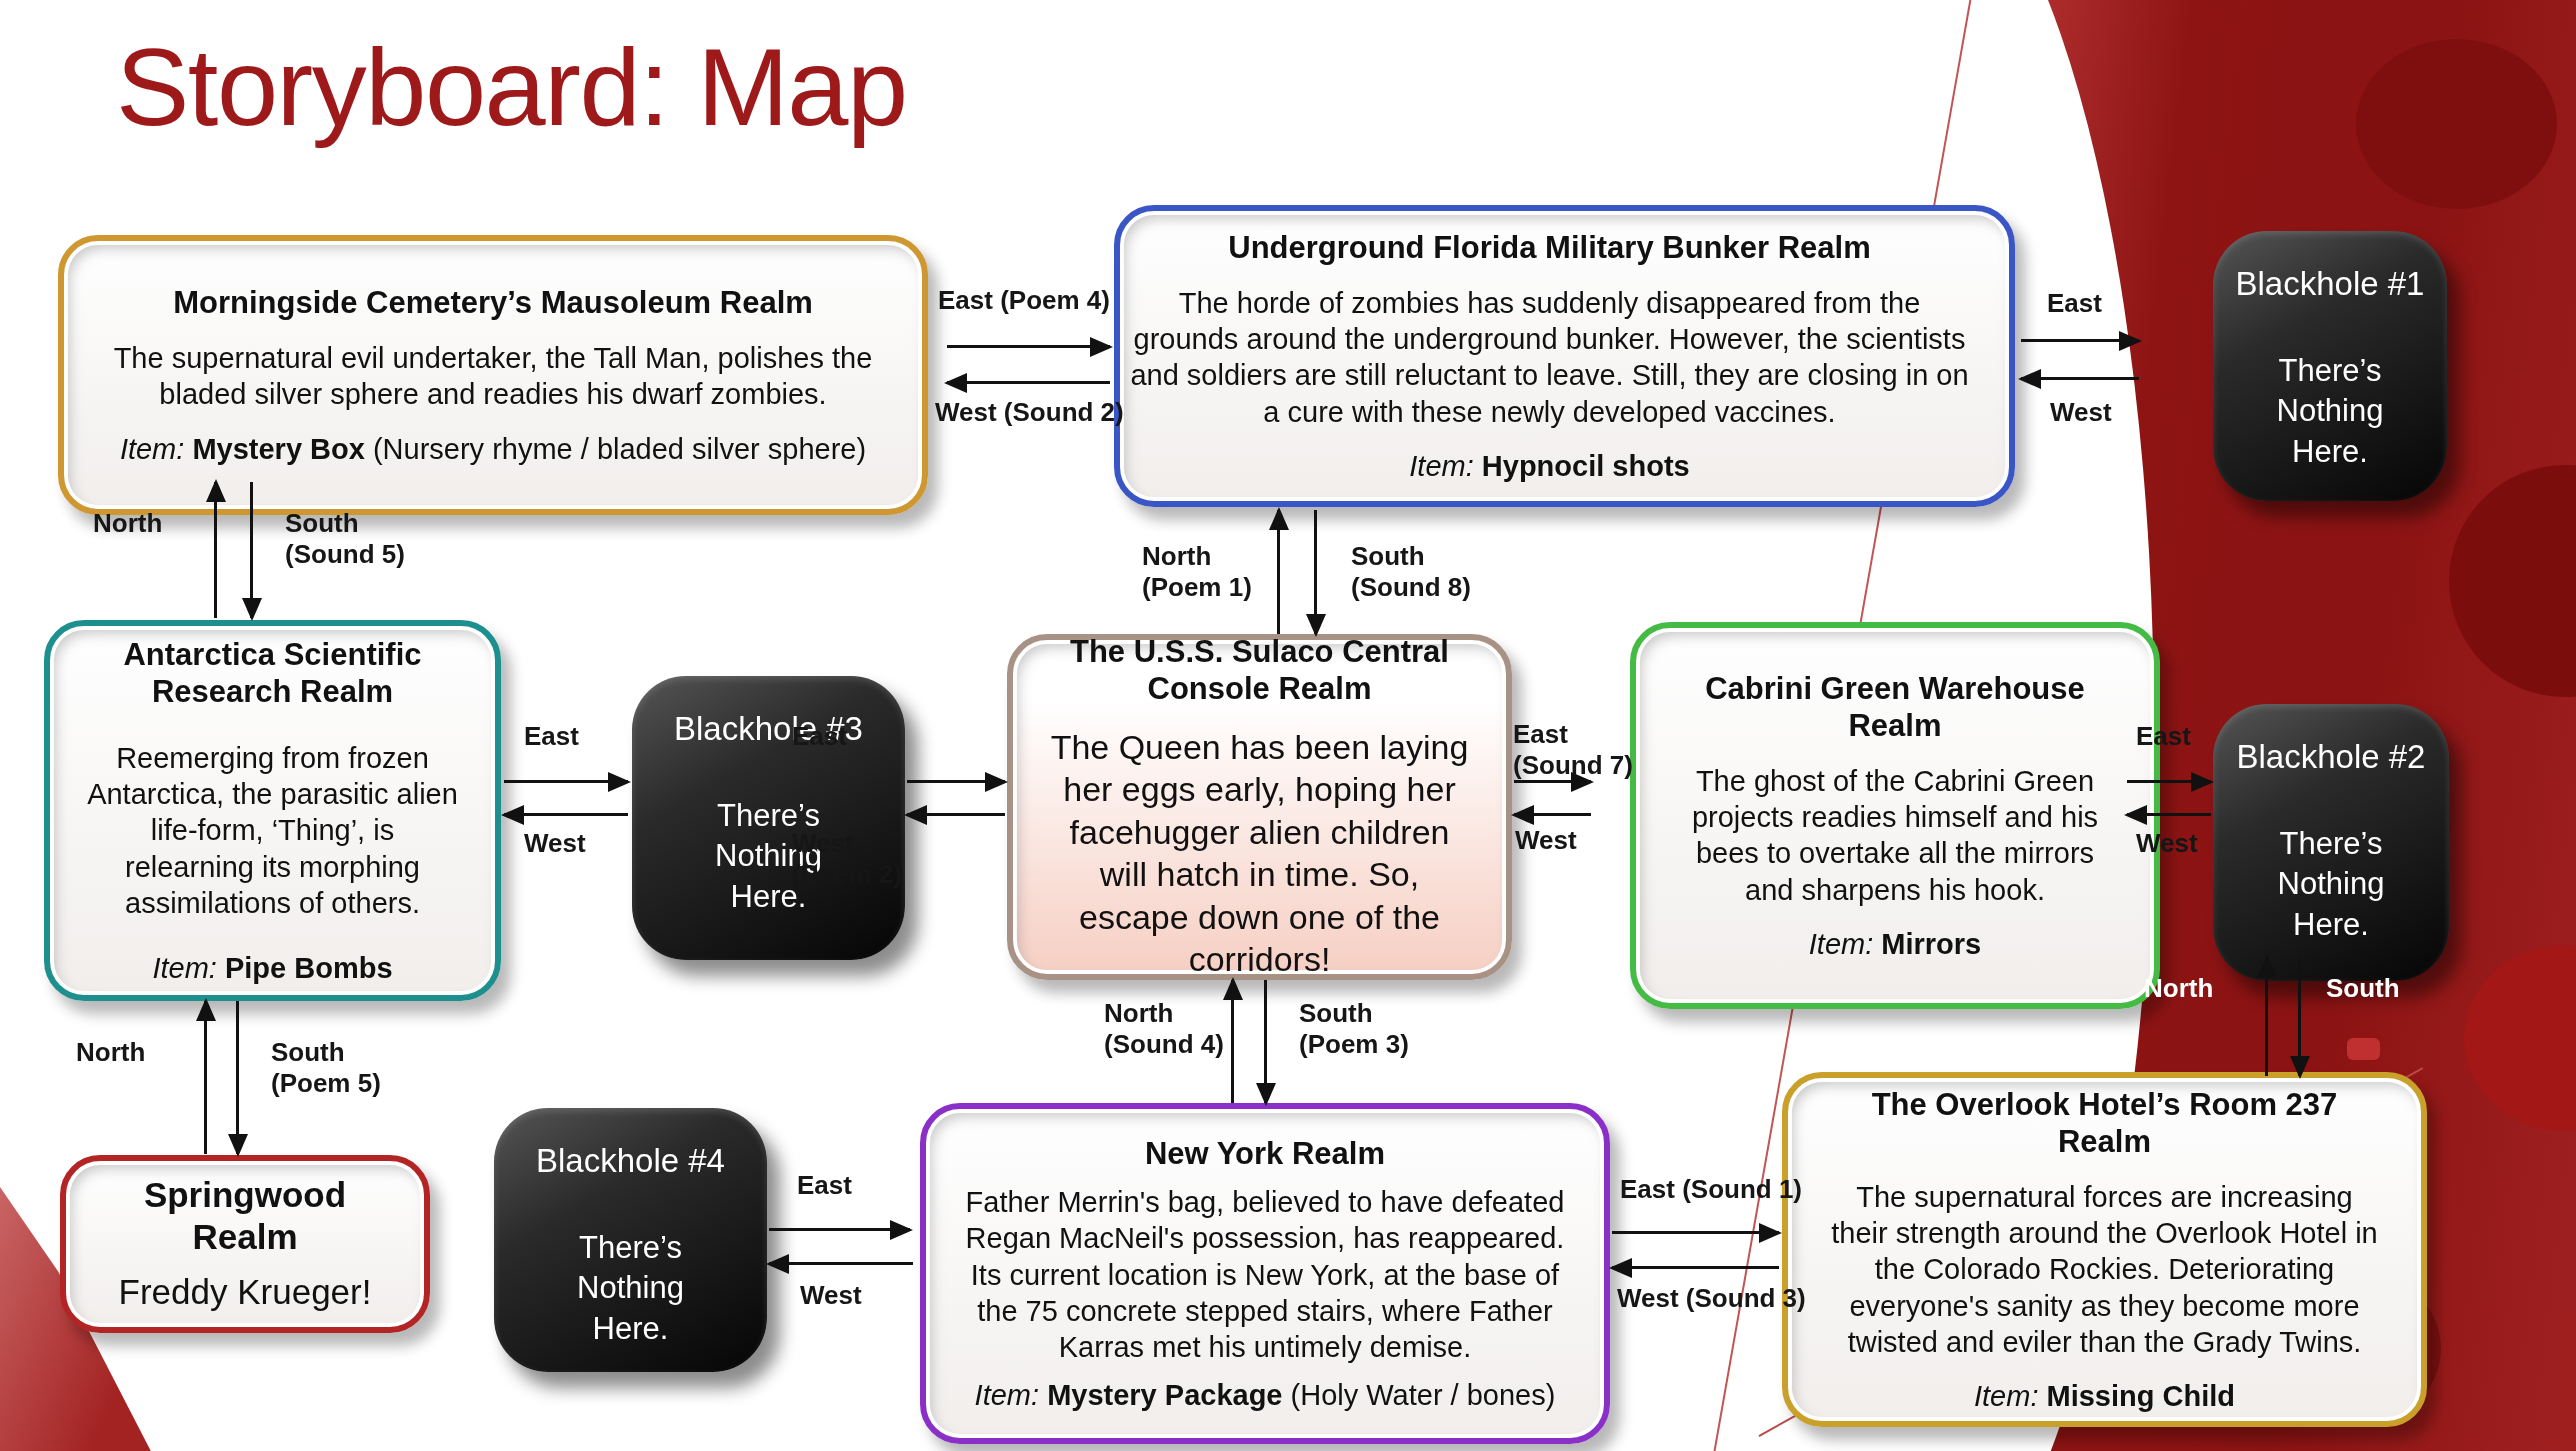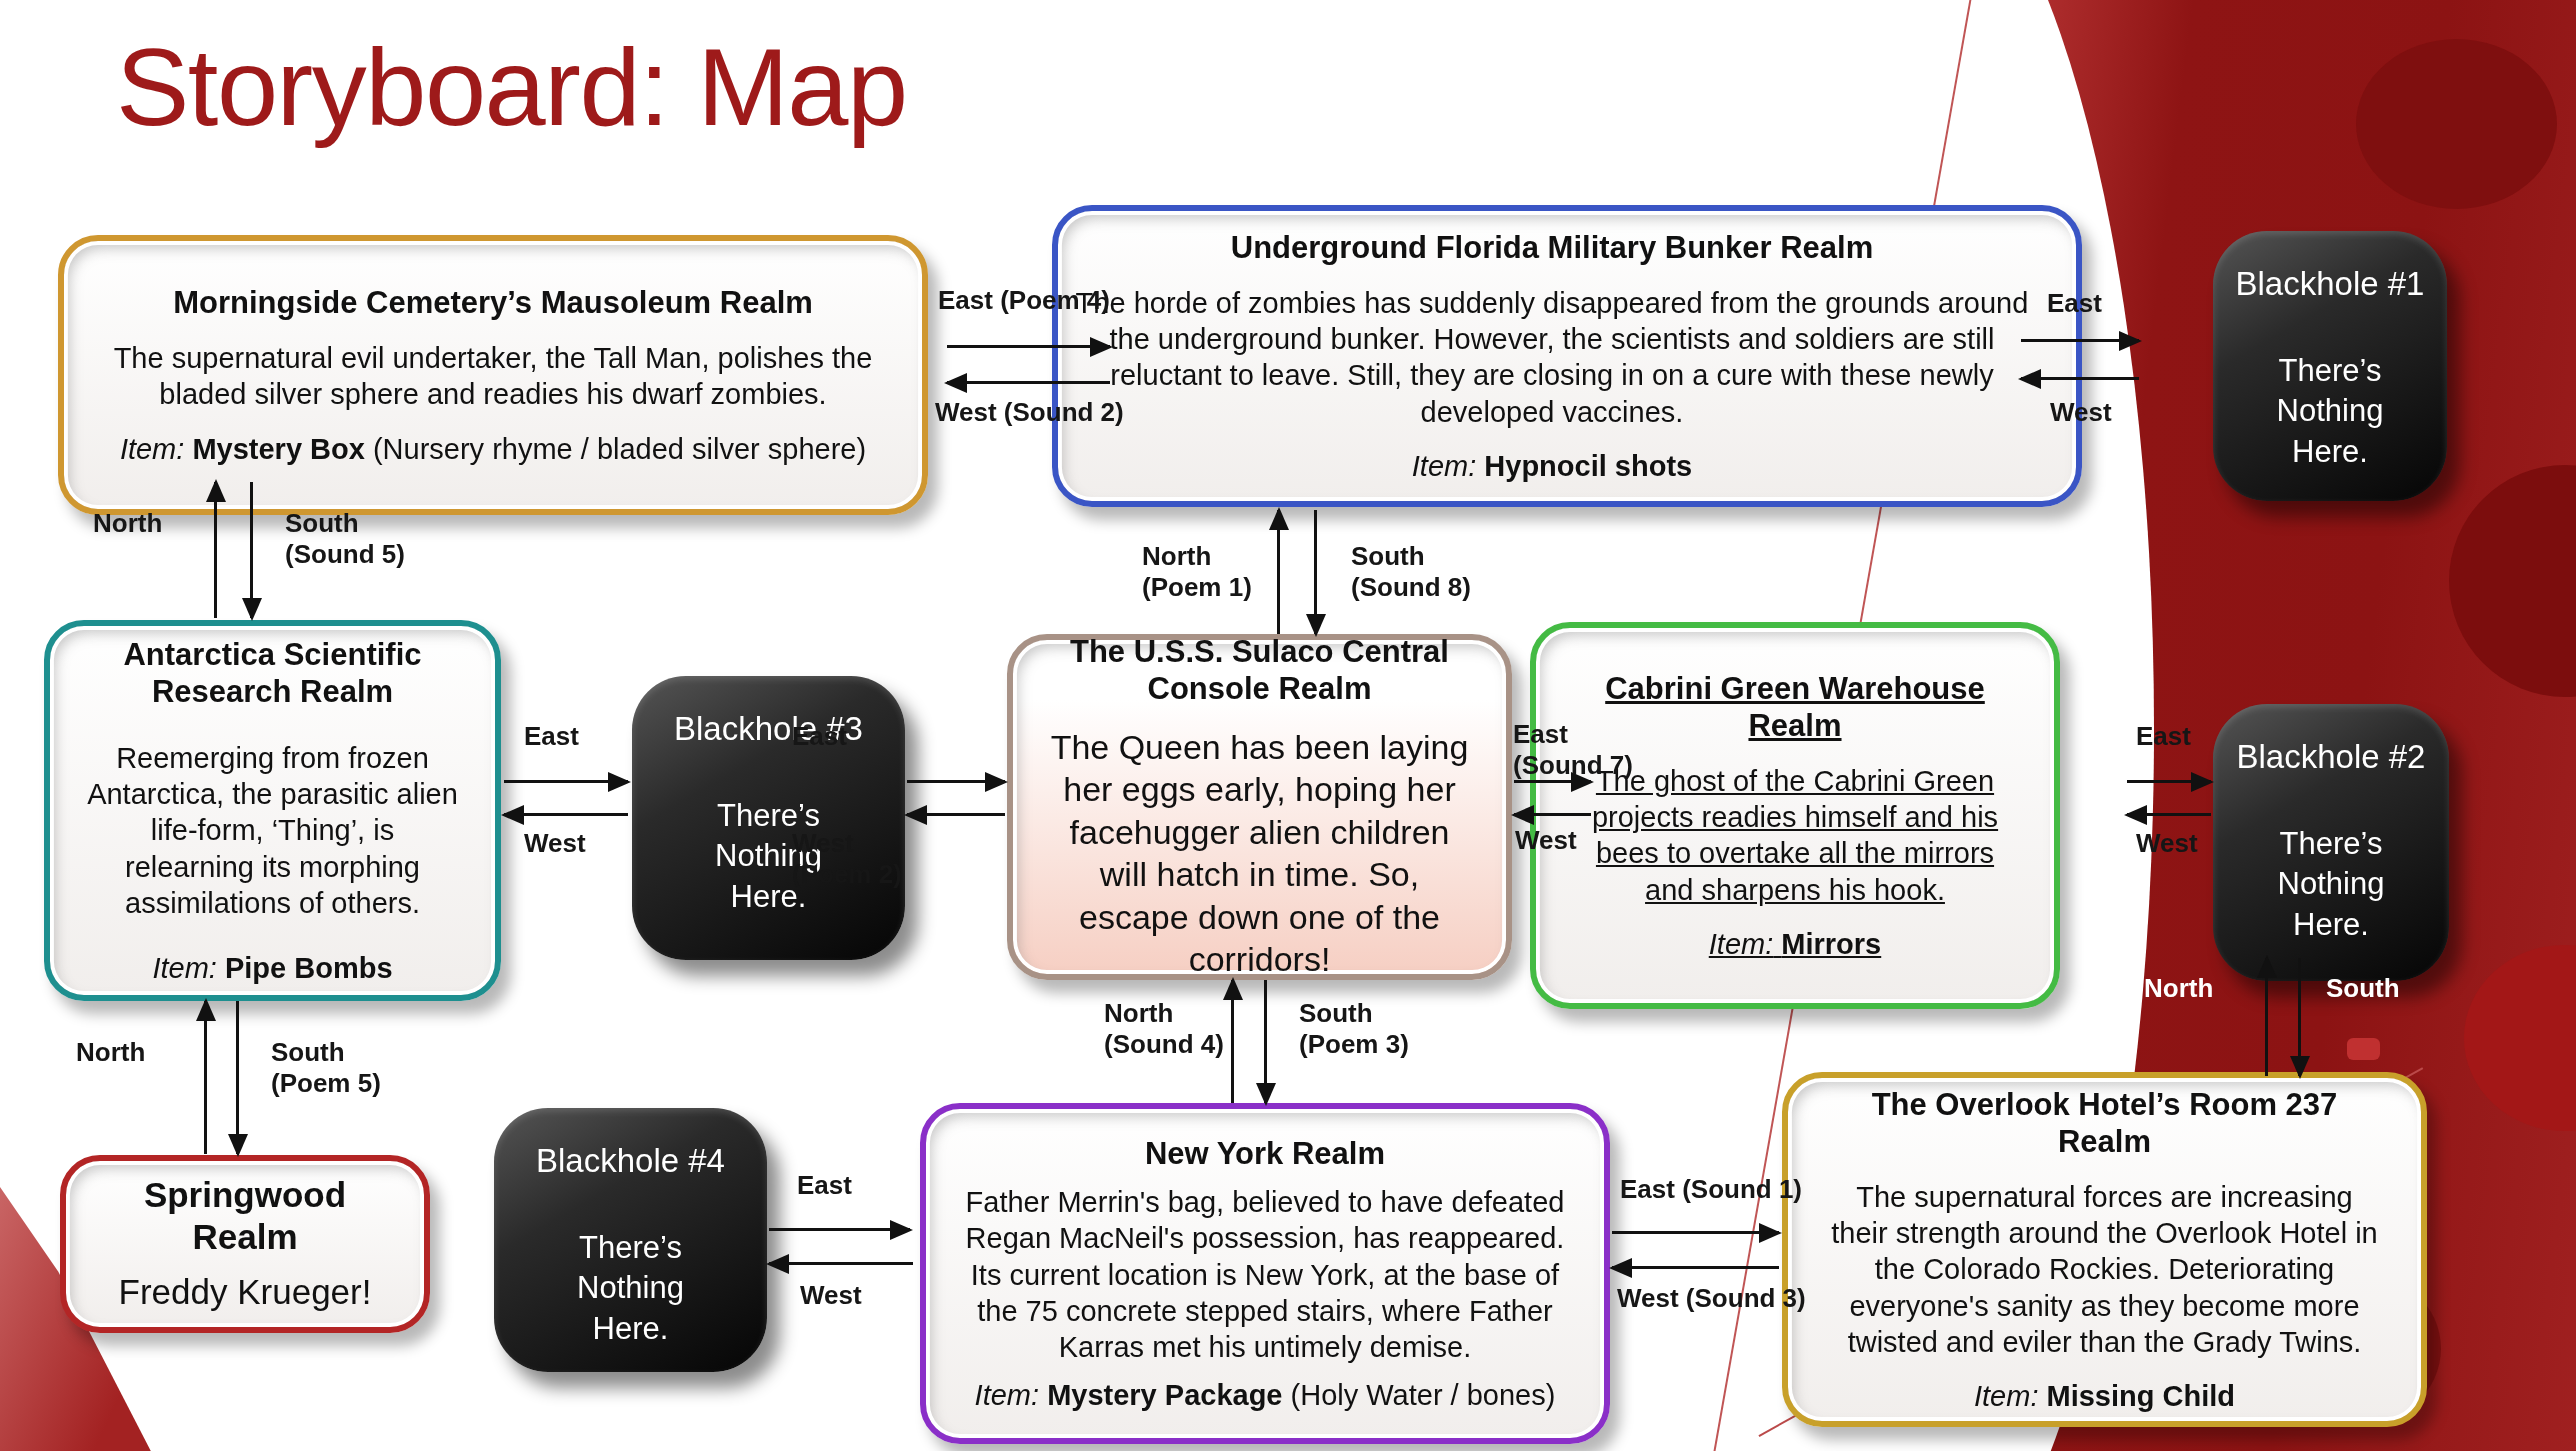--- a/index.html
+++ b/index.html
@@ -83,39 +83,39 @@
   <div class="bgabs swoosh"></div>
 
   <div class="page-title">Storyboard: Map</div>
 
   <div class="realm" style="left:58px;top:235px;width:870px;height:280px;border-color:#cf9730;">
     <div class="t">Morningside Cemetery’s Mausoleum Realm</div>
     <div class="b">The supernatural evil undertaker, the Tall Man, polishes the bladed silver sphere and readies his dwarf zombies.</div>
     <div class="i"><span class="lab">Item:</span> <span class="nm">Mystery Box</span> <span class="nt">(Nursery rhyme / bladed silver sphere)</span></div>
   </div>
 
-  <div class="realm" style="left:1052px;top:205px;width:1030px;height:302px;border-color:#3a55c5;padding-left:9px;">
+  <div class="realm" style="left:1114px;top:205px;width:901px;height:302px;border-color:#3a55c5;padding-left:9px;">
     <div class="t">Underground Florida Military Bunker Realm</div>
     <div class="b">The horde of zombies has suddenly disappeared from the grounds around the underground bunker. However, the scientists and soldiers are still reluctant to leave. Still, they are closing in on a cure with these newly developed vaccines.</div>
     <div class="i"><span class="lab">Item:</span> <span class="nm">Hypnocil shots</span></div>
   </div>
 
   <div class="realm" style="left:44px;top:620px;width:457px;height:381px;border-color:#1e8f8f;padding:18.6px 33px;gap:11px;">
     <div class="t">Antarctica Scientific Research Realm</div>
     <div class="b">Reemerging from frozen Antarctica, the parasitic alien life-form, ‘Thing’, is relearning its morphing assimilations of others.</div>
     <div class="i"><span class="lab">Item:</span> <span class="nm">Pipe Bombs</span></div>
   </div>
 
   <div class="realm" style="left:1007px;top:634px;width:505px;height:346px;border-color:#a89286;
               background:linear-gradient(180deg,#ffffff 18%,#f6cfc3 100%);padding:18.6px 36px;">
     <div class="t">The U.S.S. Sulaco Central Console Realm</div>
     <div class="b sm">The Queen has been laying her eggs early, hoping her facehugger alien children will hatch in time. So, escape down one of the corridors!</div>
   </div>
 
-  <div class="realm" style="left:1530px;top:622px;width:530px;height:387px;border-color:#44bb44;padding:18.6px 40px;text-decoration:underline;">
+  <div class="realm" style="left:1630px;top:622px;width:530px;height:387px;border-color:#44bb44;padding:18.6px 40px;">
     <div class="t">Cabrini Green Warehouse Realm</div>
     <div class="b">The ghost of the Cabrini Green projects readies himself and his bees to overtake all the mirrors and sharpens his hook.</div>
     <div class="i"><span class="lab">Item:</span> <span class="nm">Mirrors</span></div>
   </div>
 
   <div class="realm" style="left:60px;top:1155px;width:370px;height:178px;border-color:#b32525;">
     <div class="t big" style="margin-bottom:12.4px;">Springwood Realm</div>
     <div class="b big">Freddy Krueger!</div>
   </div>
 

